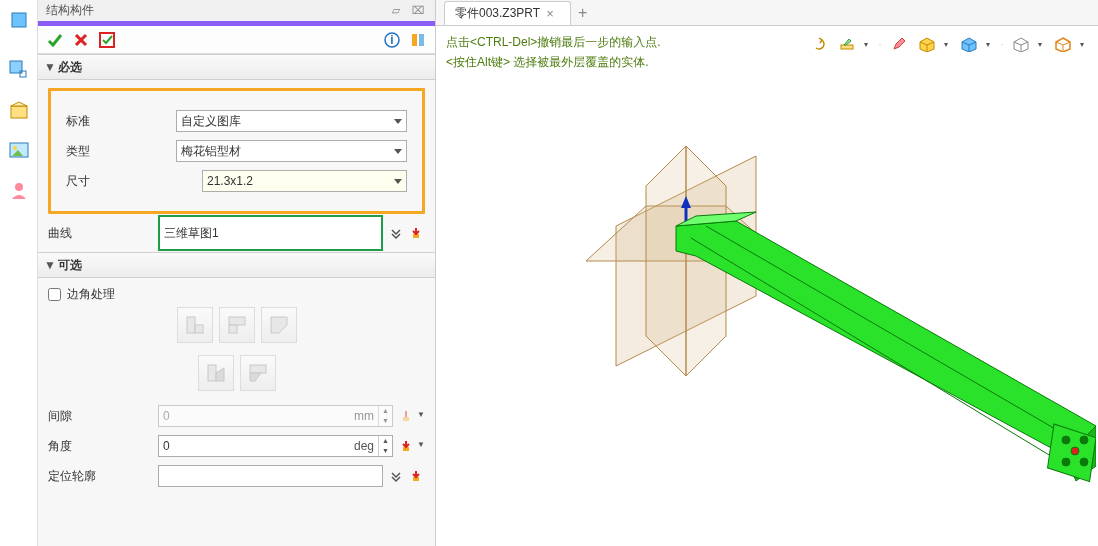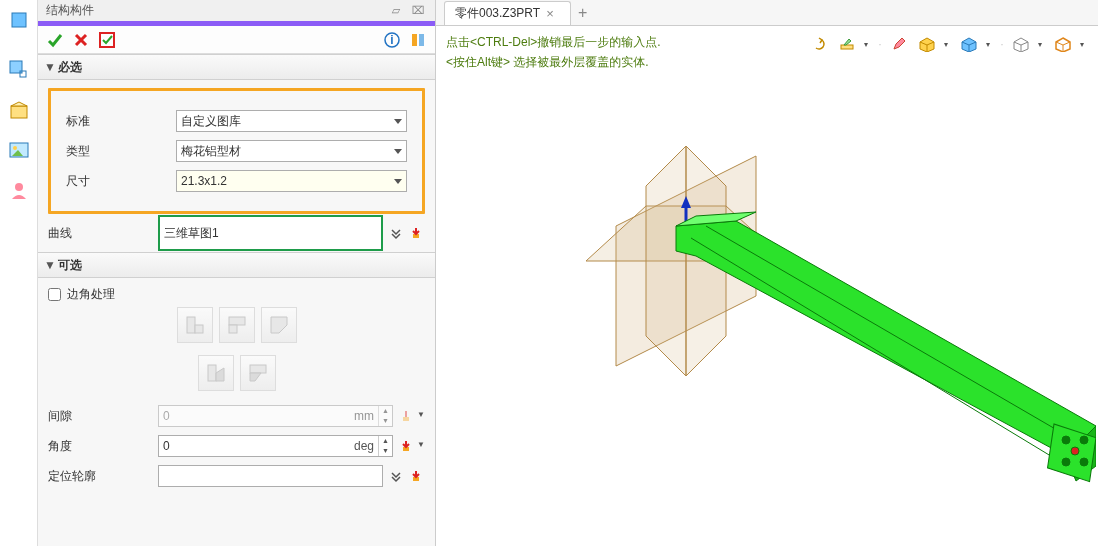--- a/index.html
+++ b/index.html
@@ -136,21 +136,21 @@
           </div>
       </div>
       <div class="form-row">
         <label>类型</label>
         <div class="form-input combo">
             <span>梅花铝型材</span>
           </div>
       </div>
       <div class="form-row">
         <label>尺寸</label>
-        <div class="form-input combo" style="background:#fffff0;">
+        <div class="form-input combo" style="background:#fffff0;margin-left:26px;">
             <span>21.3x1.2</span>
           </div>
       </div>
     </div>
     <div class="form-row">
       <label>曲线</label>
       <div class="curve-input">
           <span>三维草图1</span>
         </div>
       <div class="row-icons">

